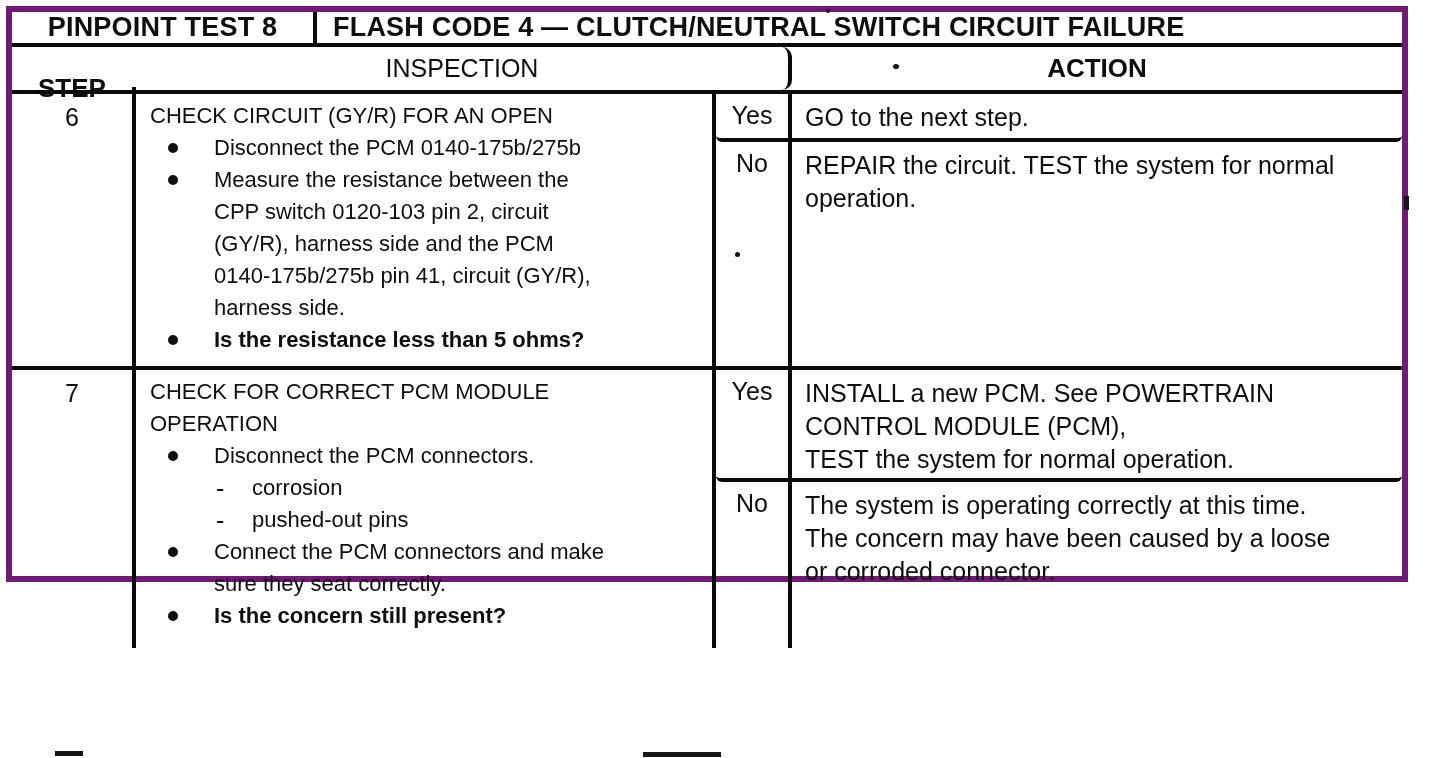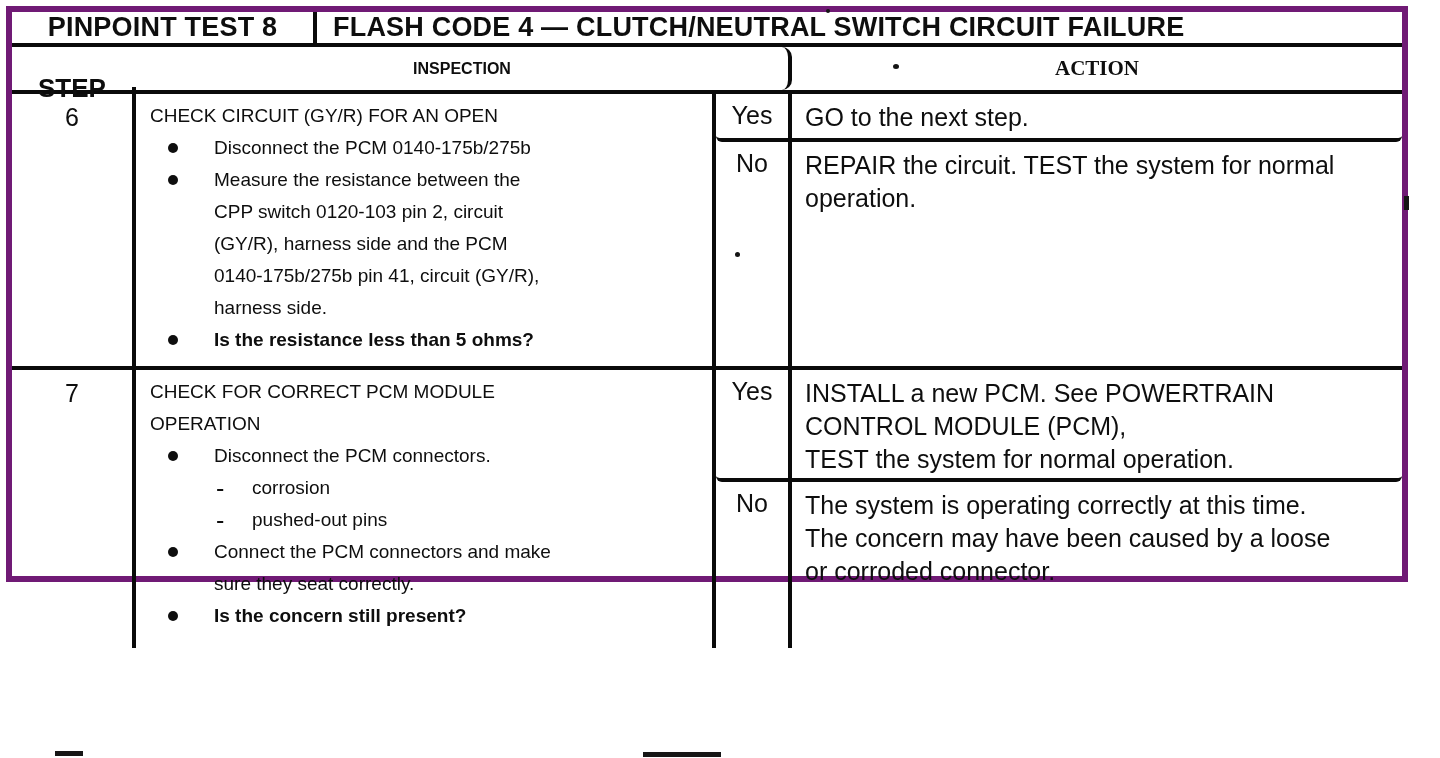--- a/index.html
+++ b/index.html
@@ -39,40 +39,40 @@
   
   .header-row { height: 47px; display: flex; border-bottom: 4px solid #0a0a0a; }
   .h-step {
     flex: 0 0 124px; border-right: 4px solid #0a0a0a;
     display: flex; align-items: center; justify-content: center;
     font-weight: bold; font-size: 26px; margin-top: 40px;
   }
   .h-inspection {
     flex: 0 0 656px; border-right: 4px solid #0a0a0a;
     display: flex; align-items: center; justify-content: center;
-    font-weight: bold; font-size: 16px; border-radius: 10px;
+    font-weight: normal; font-size: 25px; border-radius: 10px;
   }
   .h-action {
     flex: 1;
     display: flex; align-items: center; justify-content: center;
-    font-weight: bold; font-size: 21px; font-family: Liberation Serif, serif;
+    font-weight: bold; font-size: 26px;
   }
   
   .step-row { display: flex; }
   .step-row.row-6 { height: 276px; border-bottom: 4px solid #0a0a0a; }
   .step-row.row-7 { flex: 1; }
   .cell-step {
     flex: 0 0 124px; border-right: 4px solid #0a0a0a;
     text-align: center; padding-top: 9px;
     font-size: 25px;
   }
   .cell-inspection {
     flex: 0 0 580px; border-right: 4px solid #0a0a0a;
     padding: 6px 8px 16px 14px;
-    font-size: 19px; line-height: 32px;
+    font-size: 22px; line-height: 32px;
   }
   .insp-title { white-space: pre-line; }
   .cell-inspection ul { list-style: none; }
   li.b { position: relative; padding-left: 64px; white-space: pre-line; }
   li.b::before {
     content: ""; position: absolute; left: 18px; top: 11px;
     width: 10px; height: 10px; border-radius: 50%; background: #0e0e0e;
   }
   li.b.sub { padding-left: 102px; }
   li.b.sub::before {

